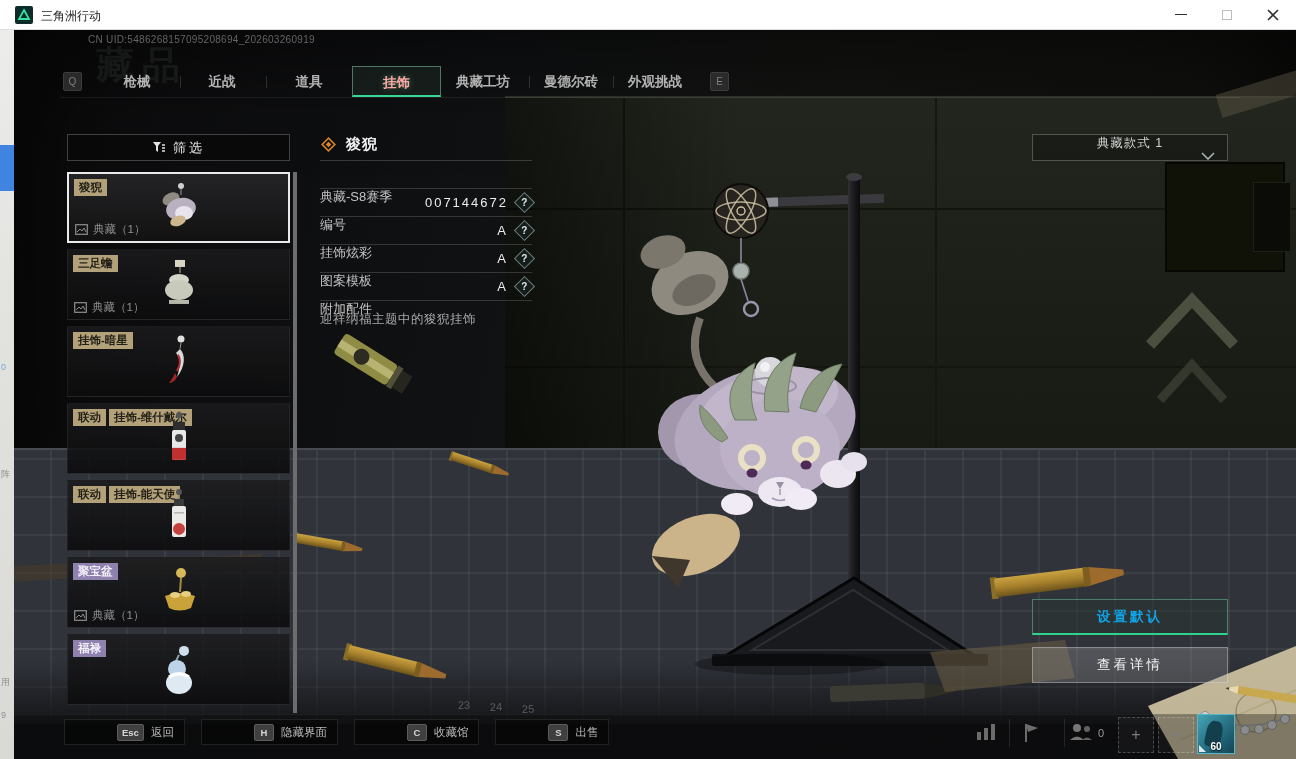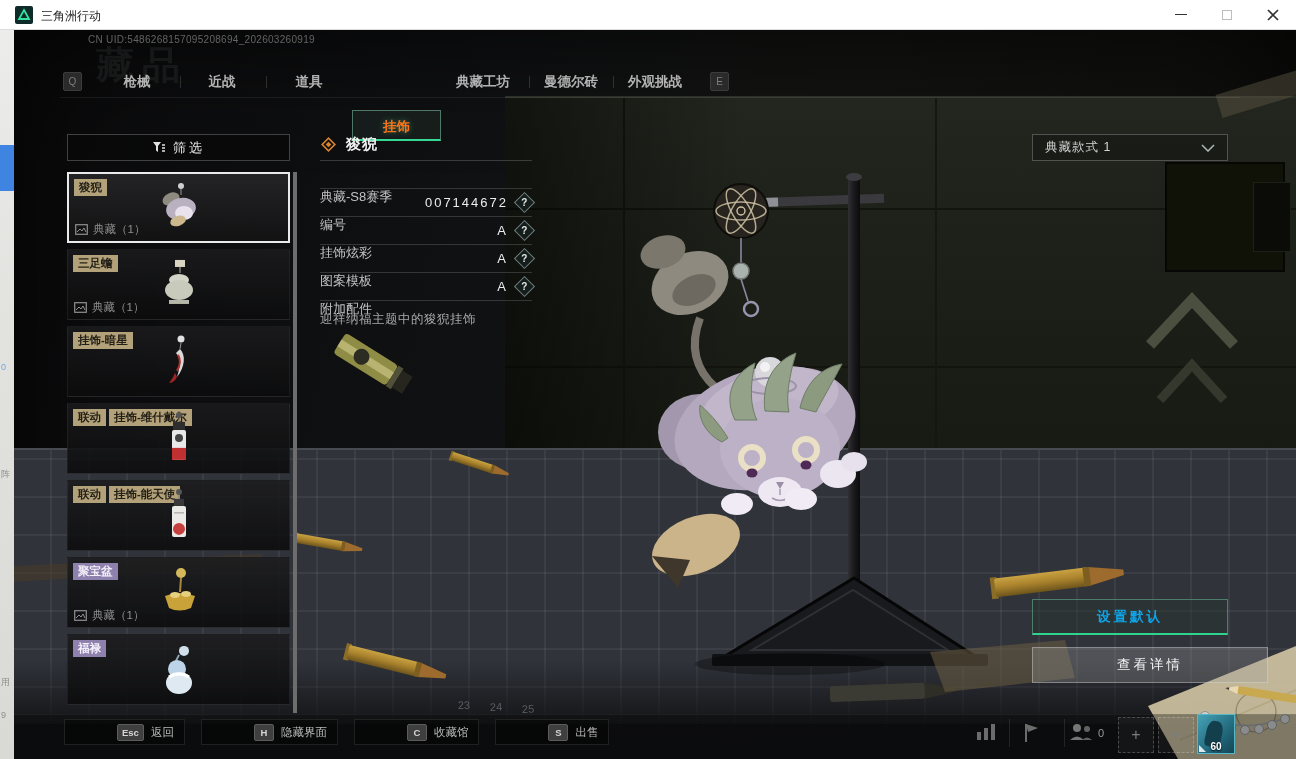--- a/index.html
+++ b/index.html
@@ -39,21 +39,21 @@
   .mat-fade { position:absolute; left:14px; top:660px; width:1282px; height:99px; background:linear-gradient(180deg,rgba(16,17,19,0),rgba(14,15,17,.9) 70%); z-index:2; }
   .scene-objects { position:absolute; left:0; top:0; width:1296px; height:759px; z-index:3; pointer-events:none; }
 
   
   .uid { position:absolute; left:88px; top:34px; font-size:10px; color:#646464; letter-spacing:.3px; z-index:6; }
   .watermark { position:absolute; left:96px; top:40px; font-size:38px; font-weight:bold; color:rgba(150,162,156,.10); letter-spacing:8px; z-index:5; }
 
   .keycap { position:absolute; top:72px; width:19px; height:19px; background:#2a2a2a; border:1px solid #3c3c3c; border-radius:2px; color:#7e7e7e; font-size:10px; display:flex; align-items:center; justify-content:center; z-index:7; }
   .tabline { position:absolute; left:60px; top:97px; width:1180px; height:1px; background:rgba(255,255,255,.07); z-index:6; }
   .tab { position:absolute; top:66px; height:31px; line-height:31px; text-align:center; font-size:13.5px; font-weight:bold; color:#b2b2b2; z-index:7; cursor:default; }
-  .tab.active { color:#f97316; background:rgba(42,62,54,.30); border:1px solid rgba(125,195,168,.55); border-bottom:2px solid #36d893; text-shadow:0 0 6px rgba(120,255,190,.35);margin-top:44px; }
+  .tab.active { color:#fca5a5; background:rgba(42,62,54,.30); border:1px solid rgba(125,195,168,.55); border-bottom:2px solid #36d893; text-shadow:0 0 6px rgba(120,255,190,.35); }
   .tab-sep { position:absolute; top:76px; width:1px; height:12px; background:rgba(255,255,255,.14); z-index:7; }
 
   
   .filter-btn { position:absolute; left:67px; top:134px; width:223px; height:27px; background:rgba(8,8,8,.62); border:1px solid #414141; display:flex; align-items:center; justify-content:center; gap:8px; z-index:8; color:#e9e9e9; font-size:13px; letter-spacing:3px; }
   .list { position:absolute; left:67px; top:172px; width:223px; height:541px; display:flex; flex-direction:column; gap:6px; overflow:hidden; z-index:8; }
   .item { position:relative; height:71px; flex:0 0 71px; background:linear-gradient(180deg,rgba(27,27,29,.85),rgba(12,12,13,.9)); border:1px solid rgba(255,255,255,.06); }
   .item.selected { border:2px solid #eaeaea; background:linear-gradient(180deg,rgba(38,38,40,.9),rgba(18,18,19,.92)); }
   .tag-row { position:absolute; left:5px; top:5px; display:flex; gap:3px; }
   .tag { font-size:11.5px; line-height:17px; padding:0 5px; background:#b3a179; color:#221f16; font-weight:bold; }
   .tag.purple { background:#8f81ad; color:#f4f0fa; }
@@ -67,26 +67,26 @@
   .d-header { display:flex; align-items:center; gap:9px; height:33px; border-bottom:1px solid rgba(255,255,255,.18); }
   .d-title { font-size:15px; font-weight:bold; color:#f2f2f2; letter-spacing:1px; }
   .d-row { display:flex; align-items:center; height:28px; border-bottom:1px solid rgba(255,255,255,.16); }
   .d-label { font-size:13px; color:#c3c3c3;margin-top:44px; }
   .d-val { margin-left:auto; font-size:13px; color:#ececec; letter-spacing:2px; }
   .help { margin-left:9px; width:15px; height:15px; transform:rotate(45deg); background:rgba(22,32,32,.8); border:1px solid #70817c; display:flex; align-items:center; justify-content:center; flex:0 0 15px; }
   .help span { transform:rotate(-45deg); font-size:10px; color:#e2e9e5; font-weight:bold; }
   .d-desc { padding-top:10px; font-size:12.5px; color:#a9a9a9; letter-spacing:.5px; }
 
   
-  .dropdown { position:absolute; left:1032px; top:134px; width:196px; height:27px; background:rgba(14,16,16,.4); border:1px solid rgba(230,230,230,.28); display:flex; align-items:center; padding:0 12px; z-index:8; }
+  .dropdown { position:absolute; left:1032px; top:134px; width:196px; height:27px; background:rgba(14,16,16,.4); border:1px solid rgba(230,230,230,.28); display:flex; align-items:center; padding:0 12px; z-index:8;flex-direction:column; }
   .dropdown .dd-text { font-size:12.5px; color:#d2d2d2; letter-spacing:1px; }
   .dropdown svg { margin-left:auto; }
 
   .btn-default { position:absolute; left:1032px; top:599px; width:196px; height:36px; background:rgba(40,52,46,.5); border:1px solid rgba(110,200,160,.5); border-bottom:2px solid #2fd38d; color:#0ea5e9; font-size:13.5px; font-weight:bold; letter-spacing:3px; display:flex; align-items:center; justify-content:center; z-index:8; }
-  .btn-details { position:absolute; left:1032px; top:647px; width:236px; height:36px; background:rgba(155,155,155,.30); border:1px solid rgba(230,230,230,.38); color:#f2f2f2; font-size:13.5px; letter-spacing:3px; display:flex; align-items:center; justify-content:center; z-index:8; }
+  .btn-details { position:absolute; left:1032px; top:647px; width:196px; height:36px; background:rgba(155,155,155,.30); border:1px solid rgba(230,230,230,.38); color:#f2f2f2; font-size:13.5px; letter-spacing:3px; display:flex; align-items:center; justify-content:center; z-index:8; }
 
   
   .bottombar { position:absolute; left:14px; top:714px; width:1282px; height:45px; background:rgba(8,8,8,.35); border-top:1px solid rgba(255,255,255,.05); z-index:9; }
   .hotkeys { position:absolute; left:64px; top:719px; display:flex; gap:16px; z-index:10; }
   .hk { display:flex; align-items:center; gap:7px; height:26px; padding:0 10px; background:rgba(0,0,0,.4); border:1px solid rgba(255,255,255,.10); }
   .hk-key { min-width:20px; height:17px; padding:0 4px; background:#3f3f3f; border:1px solid #5c5c5c; border-radius:2px; color:#d6d6d6; font-size:9.5px; font-weight:bold; display:flex; align-items:center; justify-content:center;margin-left:42px; }
   .hk-label { font-size:11.5px; color:#b9b9b9; }
 
   .sb-icon { position:absolute; top:722px; z-index:10; opacity:.75; }
   .sb-sep { position:absolute; top:719px; width:1px; height:28px; background:rgba(255,255,255,.10); z-index:10; }

